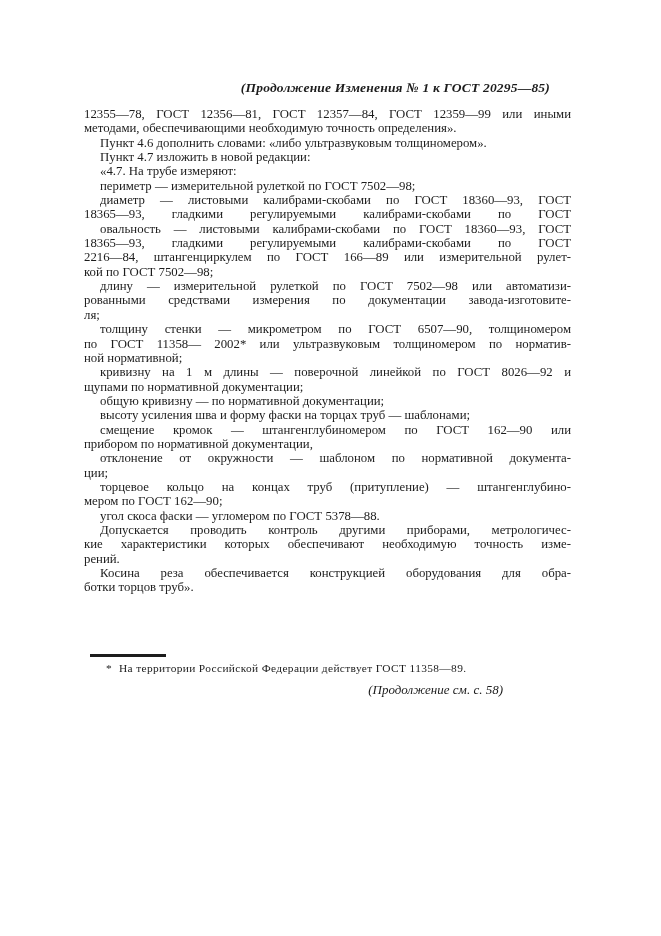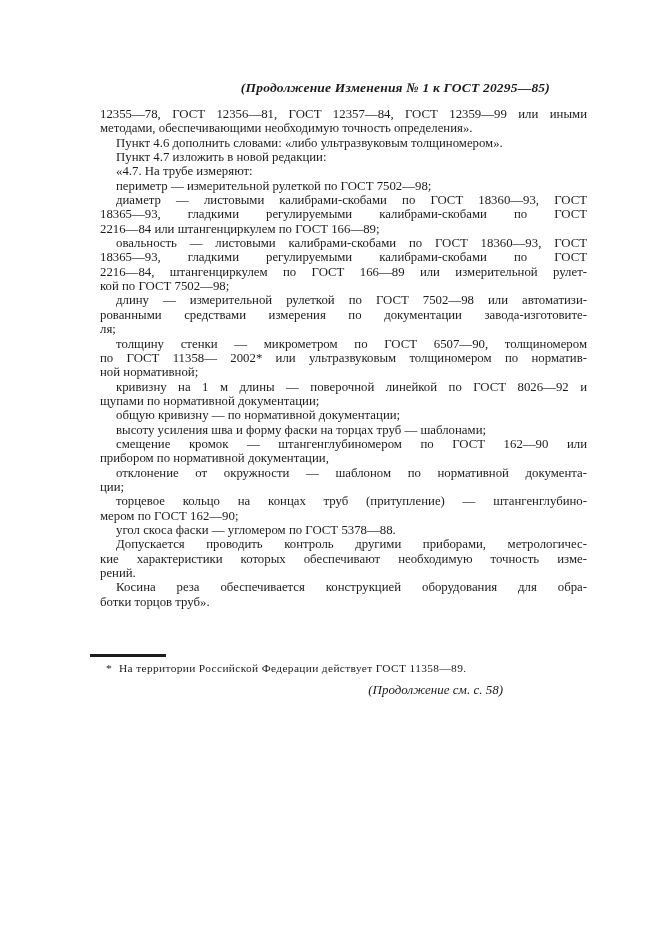--- a/index.html
+++ b/index.html
@@ -25,21 +25,21 @@
     font-style: italic;
     font-weight: 700;
     font-size: 13.5px;
     letter-spacing: 0.2px;
     white-space: nowrap;
     font-family: Liberation Serif, serif;
   }
   .body-text {
     position: absolute;
     top: 107px;
-    left: 100px;
+    left: 84px;
     width: 487px;
     font-size: 12.8px;
     line-height: 14.35px;
   }
   .para { margin: 0; }
   .line { text-align: left; }
   .line.full { text-align: justify; text-align-last: justify; }
   .line.indent { text-indent: 16px; }
   .footnote-rule {
     position: absolute;
@@ -91,21 +91,20 @@
       </div>
       <div class="para">
         <div class="line indent">«4.7. На трубе измеряют:</div>
       </div>
       <div class="para">
         <div class="line indent">периметр — измерительной рулеткой по ГОСТ 7502—98;</div>
       </div>
       <div class="para">
         <div class="line indent full">диаметр — листовыми калибрами-скобами по ГОСТ 18360—93, ГОСТ</div>
         <div class="line full">18365—93, гладкими регулируемыми калибрами-скобами по ГОСТ</div>
-        <div class="line">2216—84 или штангенциркулем по ГОСТ 166—89;</div>
       </div>
       <div class="para">
         <div class="line indent full">овальность — листовыми калибрами-скобами по ГОСТ 18360—93, ГОСТ</div>
         <div class="line full">18365—93, гладкими регулируемыми калибрами-скобами по ГОСТ</div>
         <div class="line full">2216—84, штангенциркулем по ГОСТ 166—89 или измерительной рулет-</div>
         <div class="line">кой по ГОСТ 7502—98;</div>
       </div>
       <div class="para">
         <div class="line indent full">длину — измерительной рулеткой по ГОСТ 7502—98 или автоматизи-</div>
         <div class="line full">рованными средствами измерения по документации завода-изготовите-</div>

